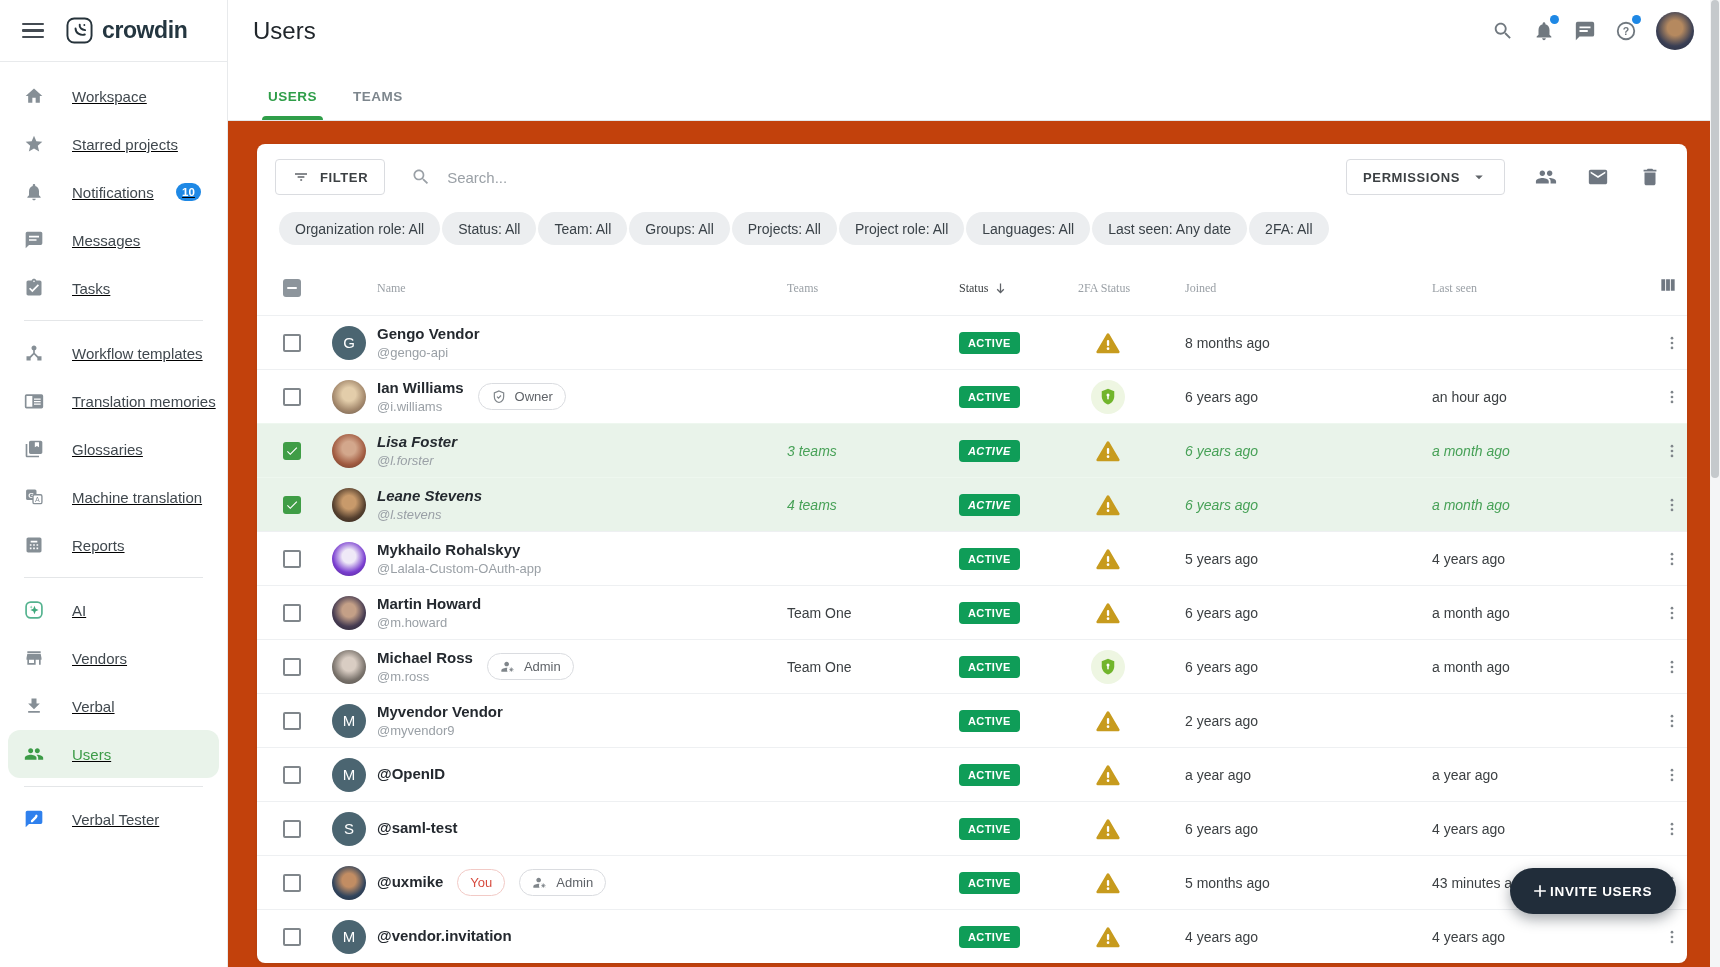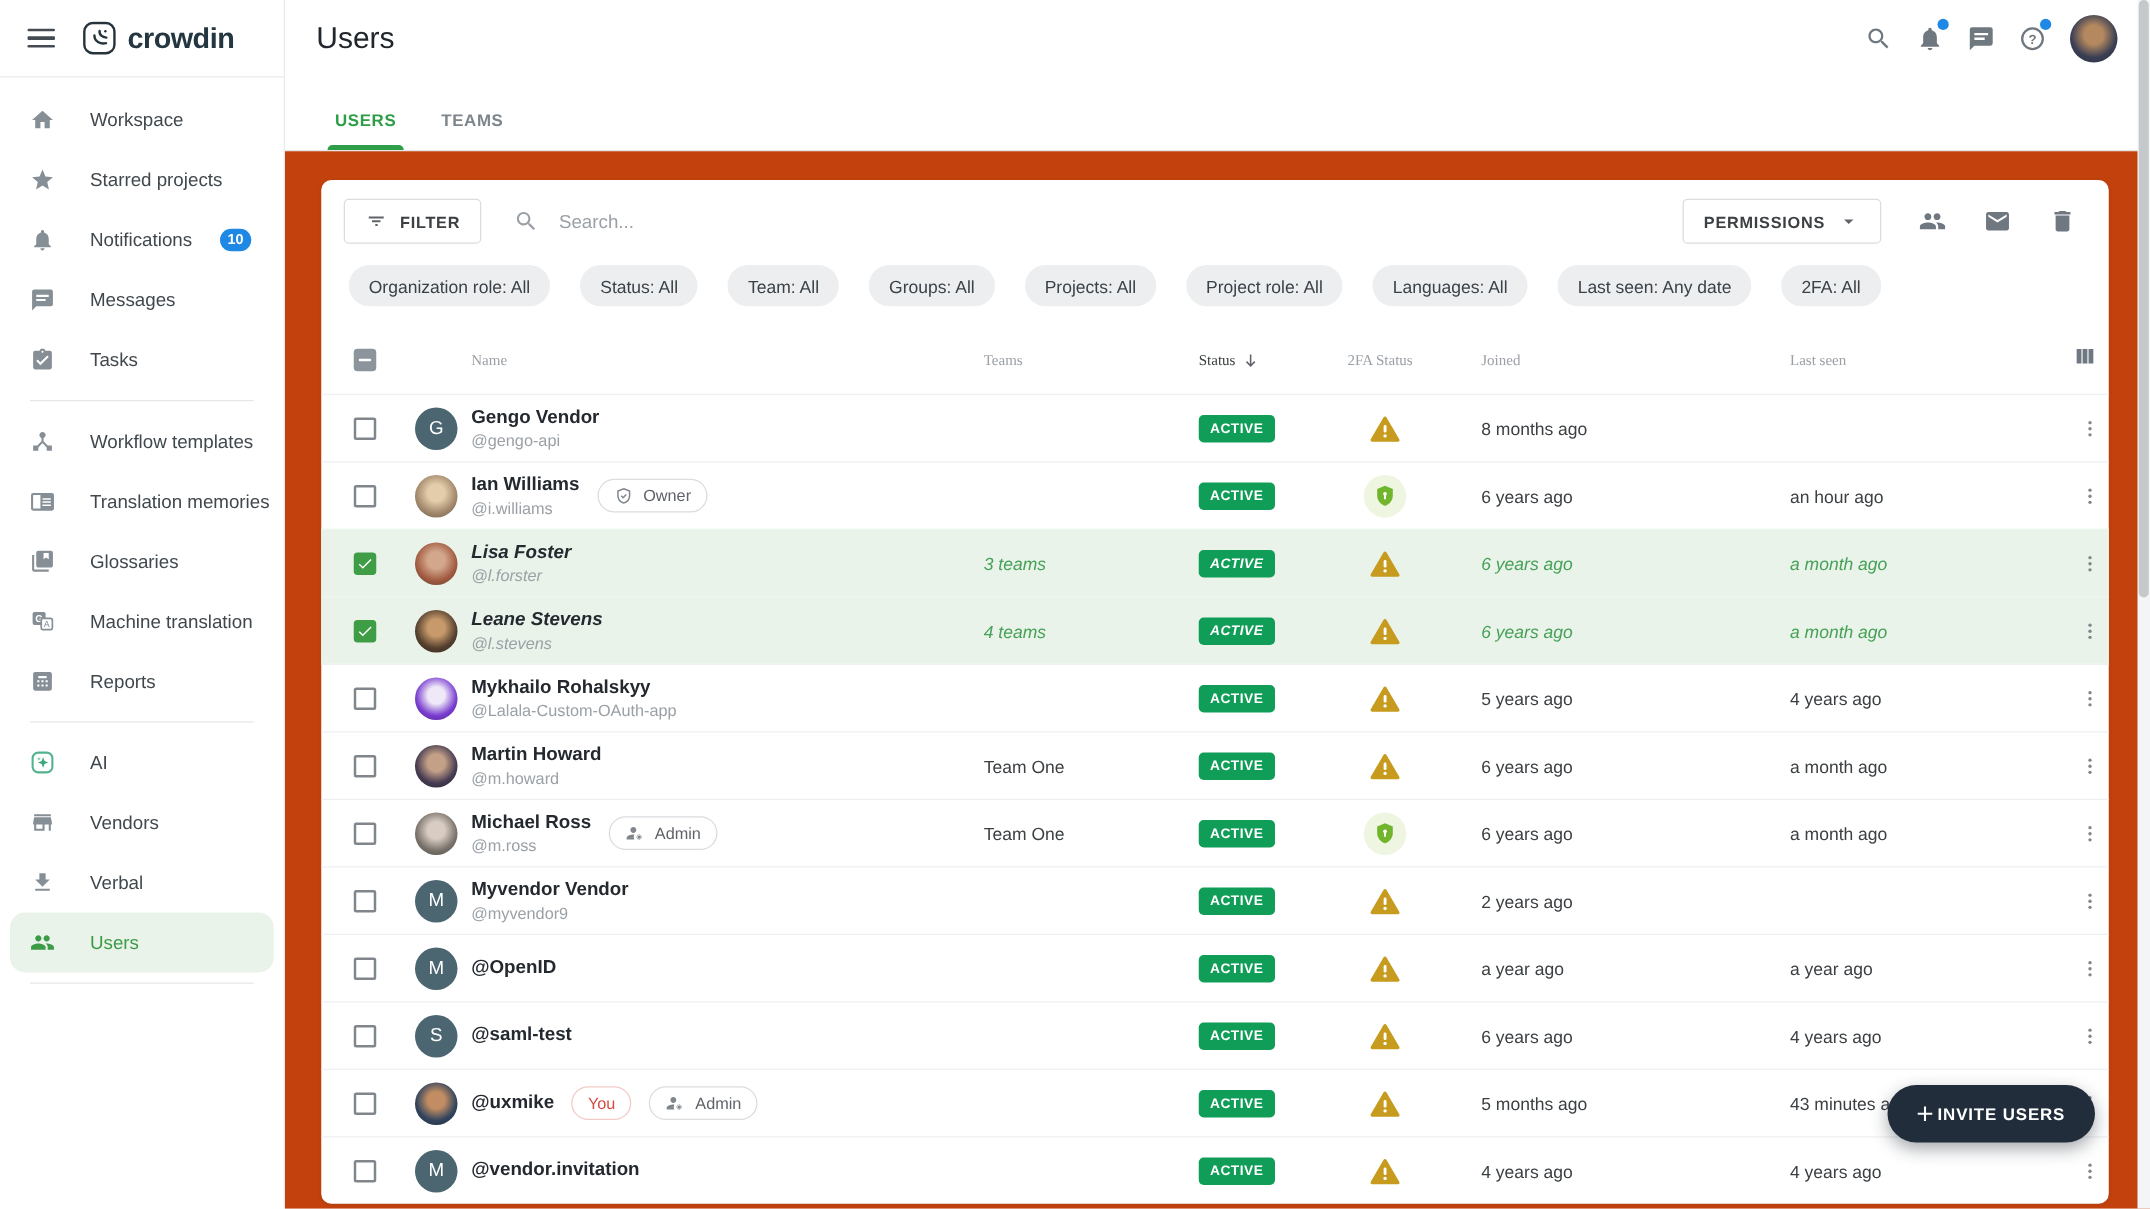--- a/index.html
+++ b/index.html
@@ -13,21 +13,21 @@
 
   
   .sidebar { position:absolute; left:0; top:0; bottom:0; width:228px; background:#fff;
              border-right:1px solid #e8eaec; z-index:10; }
   .logo-row { height:62px; display:flex; align-items:center; padding-left:22px; gap:22px;
               border-bottom:1px solid #e8eaec; }
   .hamburger { width:22px; display:flex; flex-direction:column; gap:4px; cursor:pointer; }
   .hamburger span { height:2.4px; background:#444b52; border-radius:1px; }
   .brand { display:flex; align-items:center; gap:9px; cursor:pointer; }
   .brand-name { font-size:23px; font-weight:700; color:#243640; letter-spacing:-0.4px; }
-  .nav { padding-top:10px; }
+  .nav { padding-top:10px;text-decoration:underline; }
   .nav-item { height:48px; margin:0 8px; padding:0 8px 0 16px; border-radius:12px;
               display:flex; align-items:center; cursor:pointer; }
   .nav-icon { width:20px; height:20px; margin-right:28px; color:#868f96; flex:none; }
   .nav-icon svg { width:20px; height:20px; }
   .nav-label { font-size:15px; color:#40484e; white-space:nowrap; }
   .nav-item.active { background:#e9f3ea; }
   .nav-item.active .nav-icon { color:#3c9b47; }
   .nav-item.active .nav-label { color:#3c9b47; font-weight:500; }
   .nav-divider { height:1px; background:#e4e6e8; margin:8px 24px; }
   .nav-badge { margin-left:auto; margin-right:10px; background:#1e88e5; color:#fff;
@@ -70,21 +70,21 @@
   .searchbox { flex:1; display:flex; align-items:center; gap:14px; margin:0 16px 0 26px; }
   .searchbox svg { width:20px; height:20px; color:#9aa0a6; flex:none; }
   .searchbox input { border:none; outline:none; font-size:15px; color:#202124; width:100%;
                      font-family:inherit; background:transparent; }
   .searchbox input::placeholder { color:#9aa0a6; }
   .tool-icons { display:flex; align-items:center; gap:14px; margin-left:22px; }
   .tool-btn { width:38px; height:38px; display:flex; align-items:center; justify-content:center;
               color:#6f7781; cursor:pointer; }
   .tool-btn svg { width:22px; height:22px; }
 
-  .chips { display:flex; gap:24px; padding:2px 22px 16px; flex-wrap:wrap; }
+  .chips { display:flex; gap:2px; padding:2px 22px 16px; flex-wrap:wrap; }
   .chip { height:33px; display:flex; align-items:center; padding:0 16px; background:#eceef0;
           border-radius:17px; font-size:14px; color:#3a4248; cursor:pointer; white-space:nowrap; }
 
   
   .grid { display:grid; grid-template-columns:75px 45px 410px 172px 119px 107px 243px 230px 29px;
           align-items:center; }
   .thead { height:54px; font-size:12px; color:#9aa0a6;font-family:Liberation Serif, serif; }
   .th { white-space:nowrap; }
   .th-status { color:#3c4043; display:flex; align-items:flex-end; gap:5px; font-weight:500;
                cursor:pointer; }
@@ -281,20 +281,29 @@
       </div>
       <div class="nav-item active">
         <span class="nav-icon">
           <svg viewBox="0 0 24 24" fill="currentColor">
             <path d="M16 11c1.66 0 2.99-1.34 2.99-3S17.66 5 16 5c-1.66 0-3 1.34-3 3s1.34 3 3 3zm-8 0c1.66 0 2.99-1.34 2.99-3S9.66 5 8 5C6.34 5 5 6.34 5 8s1.34 3 3 3zm0 2c-2.33 0-7 1.17-7 3.5V19h14v-2.5c0-2.33-4.67-3.5-7-3.5zm8 0c-.29 0-.62.02-.97.05 1.16.84 1.97 1.97 1.97 3.45V19h6v-2.5c0-2.33-4.67-3.5-7-3.5z"></path>
           </svg>
         </span>
         <span class="nav-label">Users</span>
       </div>
       <div class="nav-divider"></div>
+      <div class="nav-item">
+        <span class="nav-icon">
+          <svg viewBox="0 0 24 24">
+            <path d="M20 2H4a2 2 0 0 0-2 2v18l4-4h14a2 2 0 0 0 2-2V4a2 2 0 0 0-2-2z" fill="#2f80ed"></path>
+            <path d="M8.3 13.8v2h2l5.6-5.6-2-2-5.6 5.6zm8.2-5.7-1.2-1.2a.8.8 0 0 0-1.1 0l-.95.95 2 2 .95-.95c.3-.3.3-.8 0-1.1z" fill="#fff"></path>
+          </svg>
+        </span>
+        <span class="nav-label">Verbal Tester</span>
+      </div>
     </nav>
 </div>
 
 <div class="topbar">
   <div class="page-title">Users</div>
   <div class="topbar-icons" id="topbar-icons">
       <div class="tb-btn">
         <span>
           <svg viewBox="0 0 24 24" fill="currentColor">
             <path d="M15.5 14h-.79l-.28-.27C15.41 12.59 16 11.11 16 9.5 16 5.91 13.09 3 9.5 3S3 5.91 3 9.5 5.91 16 9.5 16c1.61 0 3.09-.59 4.23-1.57l.27.28v.79l5 4.99L20.49 19l-4.99-5zm-6 0C7.01 14 5 11.99 5 9.5S7.01 5 9.5 5 14 7.01 14 9.5 11.99 14 9.5 14z"></path>

